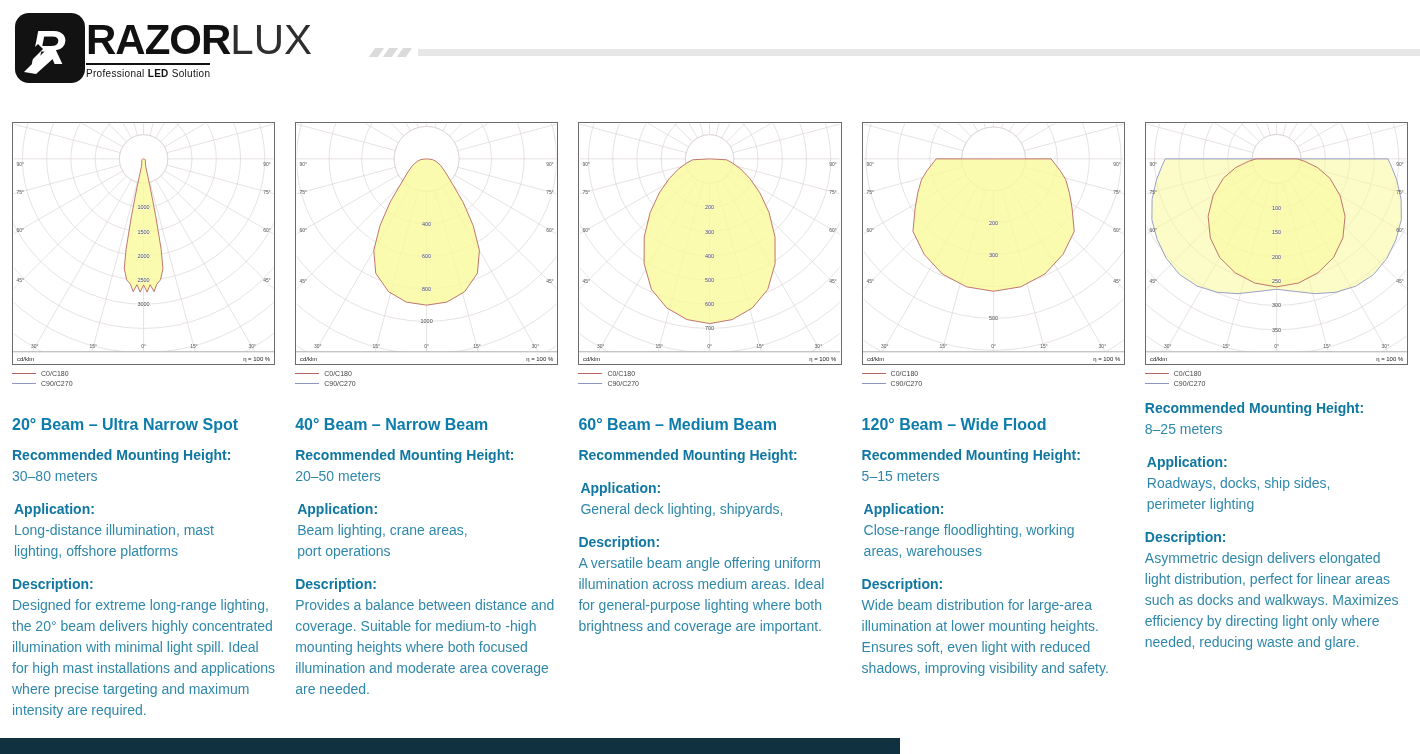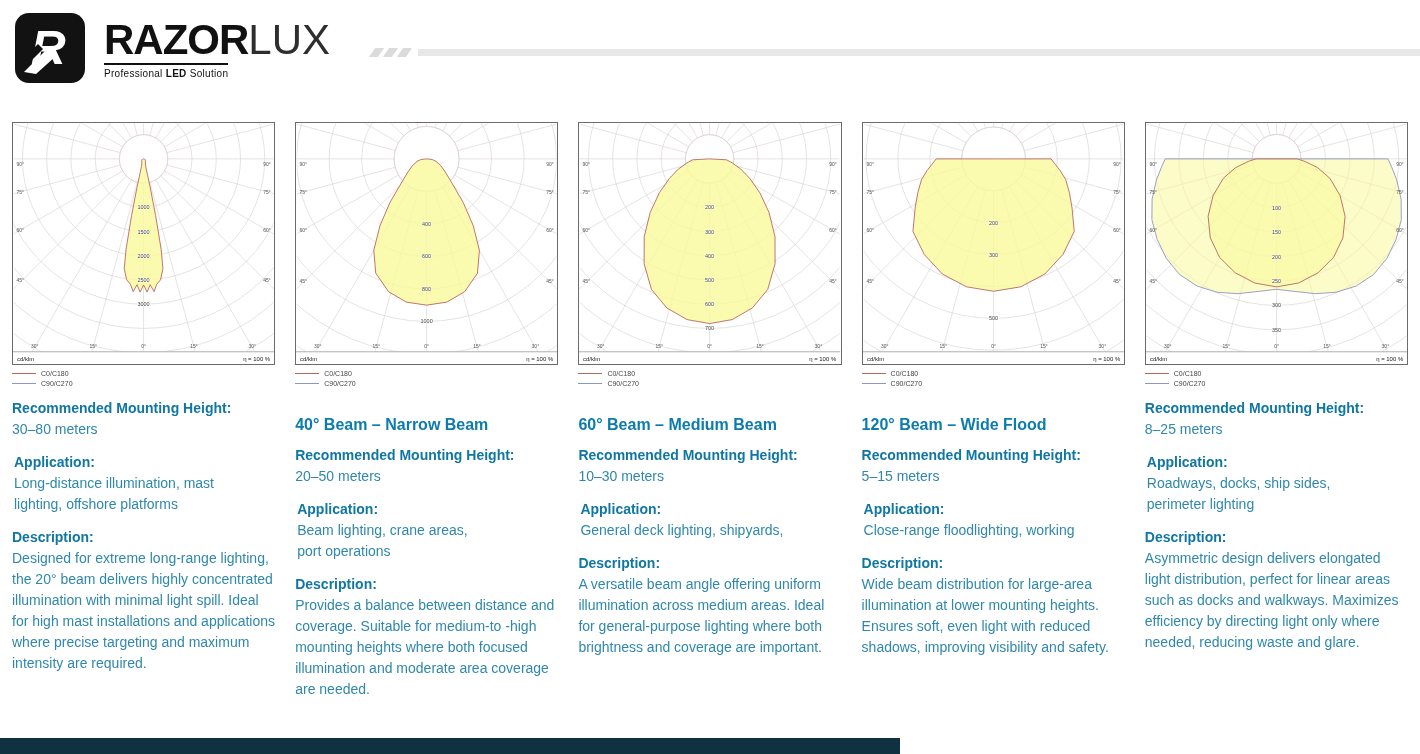--- a/index.html
+++ b/index.html
@@ -2,21 +2,21 @@
 <html><head>
 <meta charset="utf-8">
 <style>
   html,body{margin:0;padding:0;background:#fff}
   .page{width:1420px;height:754px;position:relative;background:#fff;overflow:hidden;
         font-family:"Liberation Sans",sans-serif;}
   
   header{position:relative;height:96px}
   .logo{position:absolute;left:14px;top:12px;display:flex;align-items:flex-start}
   .logo-icon{width:72px;height:72px;display:block}
-  .brand{margin-left:18px;padding-top:6px}
+  .brand{padding-top:6px}
   .brand-name{font-size:42px;line-height:1.05;color:#111;font-weight:bold;letter-spacing:-1px;white-space:nowrap}
   .brand-name .lux{font-weight:normal;color:#2e2e2e;letter-spacing:0}
   .tagline{border-top:2px solid #111;margin-top:1px;padding-top:3px;font-size:10px;color:#111;
            letter-spacing:.3px;display:inline-block}
   .stripe{position:absolute;top:48px;left:372px;right:0;height:9px}
   .stripe .bar{position:absolute;left:46px;right:0;top:1px;height:7px;background:#e7e7e7}
   .slash{position:absolute;top:0;width:9px;height:9px;background:#dbdbdb;transform:skewX(-35deg)}
   .s1{left:0}.s2{left:14px}.s3{left:28px}
   
   main.grid{display:grid;grid-template-columns:repeat(5,1fr);gap:20px;padding:0 12px;margin-top:26px}
@@ -135,20 +135,21 @@
         <div class="legend">
           <div class="legend-row">
             <span class="legend-line" style="border-top-color: rgb(185, 101, 98);"></span>
             <span class="legend-label">C0/C180</span>
           </div>
           <div class="legend-row">
             <span class="legend-line" style="border-top-color: rgb(141, 150, 194);"></span>
             <span class="legend-label">C90/C270</span>
           </div>
         </div>
+        <div class="title">20° Beam – Ultra Narrow Spot</div>
         <div class="mount">
           <div class="lbl">Recommended Mounting Height:</div>
           <div class="txt">30–80 meters</div>
         </div>
         <div class="app">
           <div class="lbl">Application:</div>
           <div class="txt">Long-distance illumination, mast</div>
           <div class="txt">lighting, offshore platforms</div>
         </div>
         <div class="desc">
@@ -322,21 +323,20 @@
             <span class="legend-label">C0/C180</span>
           </div>
           <div class="legend-row">
             <span class="legend-line" style="border-top-color: rgb(141, 150, 194);"></span>
             <span class="legend-label">C90/C270</span>
           </div>
         </div>
         <div class="title">60° Beam – Medium Beam</div>
         <div class="mount">
           <div class="lbl">Recommended Mounting Height:</div>
-          <div class="txt">10–30 meters</div>
         </div>
         <div class="app">
           <div class="lbl">Application:</div>
           <div class="txt">General deck lighting, shipyards,</div>
         </div>
         <div class="desc">
           <div class="lbl">Description:</div>
           <div class="txt">A versatile beam angle offering uniform illumination across medium areas. Ideal for general-purpose lighting where both brightness and coverage are important.</div>
         </div>
       </div>
@@ -416,20 +416,21 @@
           </div>
         </div>
         <div class="title">120° Beam – Wide Flood</div>
         <div class="mount">
           <div class="lbl">Recommended Mounting Height:</div>
           <div class="txt">5–15 meters</div>
         </div>
         <div class="app">
           <div class="lbl">Application:</div>
           <div class="txt">Close-range floodlighting, working</div>
+          <div class="txt">areas, warehouses</div>
         </div>
         <div class="desc">
           <div class="lbl">Description:</div>
           <div class="txt">Wide beam distribution for large-area illumination at lower mounting heights. Ensures soft, even light with reduced shadows, improving visibility and safety.</div>
         </div>
       </div>
       <div class="col">
         <div class="chart-box">
           <svg viewBox="0 0 262 242" preserveAspectRatio="xMidYMid meet">
             <defs>

